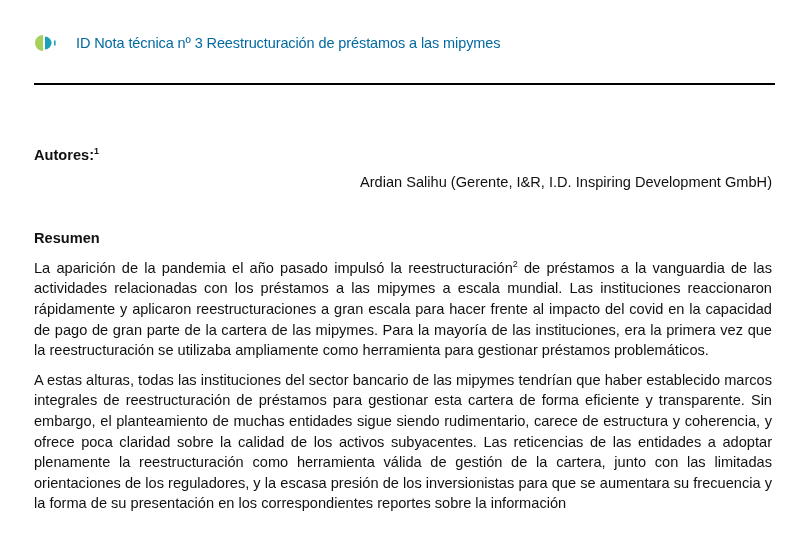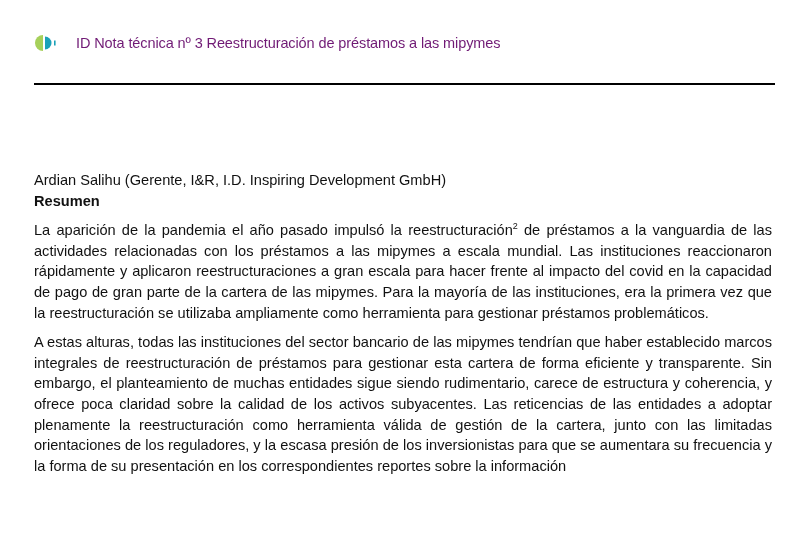--- a/index.html
+++ b/index.html
@@ -25,21 +25,21 @@
     }
     .logo {
       width: 22px;
       height: 16px;
       margin-right: 19px;
       display: inline-block;
     }
     .header-title {
       font-size: 14.5px;
       letter-spacing: -0.1px;
-      color: #701a75;
+      color: #0369a1;
       white-space: nowrap;
     }
     .rule {
       position: absolute;
       left: 34px;
       top: 83px;
       width: 741px;
       height: 2px;
       background: #000;
     }
@@ -55,24 +55,26 @@
       font-weight: bold;
       margin: 0;
       font-size: 14.6px;
     }
     .section-heading sup {
       font-size: 9px;
       vertical-align: 6px;
       line-height: 0;
     }
     .author {
-      margin: 25px 0 0 0;
+      margin: 6px 0 0 0;
       white-space: nowrap;
+      text-align: right;
     }
     .summary-heading {
+      margin-top: 36px;
     }
     .paragraph {
       margin: 9px 0 0 0;
       text-align: justify;
       text-align-last: left;
     }
     .paragraph sup {
       font-size: 9px;
       vertical-align: 6px;
       line-height: 0;
@@ -90,20 +92,21 @@
       <path d="M10 1.5 A6.5 6.5 0 0 1 10 14.5 Z" fill="#1aa1b8"></path>
       <rect x="19" y="5.5" width="1.6" height="5" fill="#1aa1b8"></rect>
     </svg>
   </span>
   <span class="header-title">ID Nota técnica nº 3 Reestructuración de préstamos a las mipymes</span>
 </div>
 
 <div class="rule"></div>
 
 <div class="content">
+  <p class="section-heading"><span>Autores:</span><sup>1</sup></p>
   <p class="author">Ardian Salihu (Gerente, I&amp;R, I.D. Inspiring Development GmbH)</p>
 
   <p class="section-heading summary-heading">Resumen</p>
 
   <p class="paragraph"><span>La aparición de la pandemia el año pasado impulsó la reestructuración</span><sup>2</sup><span> de préstamos a la vanguardia de las actividades relacionadas con los préstamos a las mipymes a escala mundial. Las instituciones reaccionaron rápidamente y aplicaron reestructuraciones a gran escala para hacer frente al impacto del covid en la capacidad de pago de gran parte de la cartera de las mipymes. Para la mayoría de las instituciones, era la primera vez que la reestructuración se utilizaba ampliamente como herramienta para gestionar préstamos problemáticos.</span></p>
 
   <p class="paragraph">A estas alturas, todas las instituciones del sector bancario de las mipymes tendrían que haber establecido marcos integrales de reestructuración de préstamos para gestionar esta cartera de forma eficiente y transparente. Sin embargo, el planteamiento de muchas entidades sigue siendo rudimentario, carece de estructura y coherencia, y ofrece poca claridad sobre la calidad de los activos subyacentes. Las reticencias de las entidades a adoptar plenamente la reestructuración como herramienta válida de gestión de la cartera, junto con las limitadas orientaciones de los reguladores, y la escasa presión de los inversionistas para que se aumentara su frecuencia y la forma de su presentación en los correspondientes reportes sobre la información</p>
 </div>
 
 </body></html>

